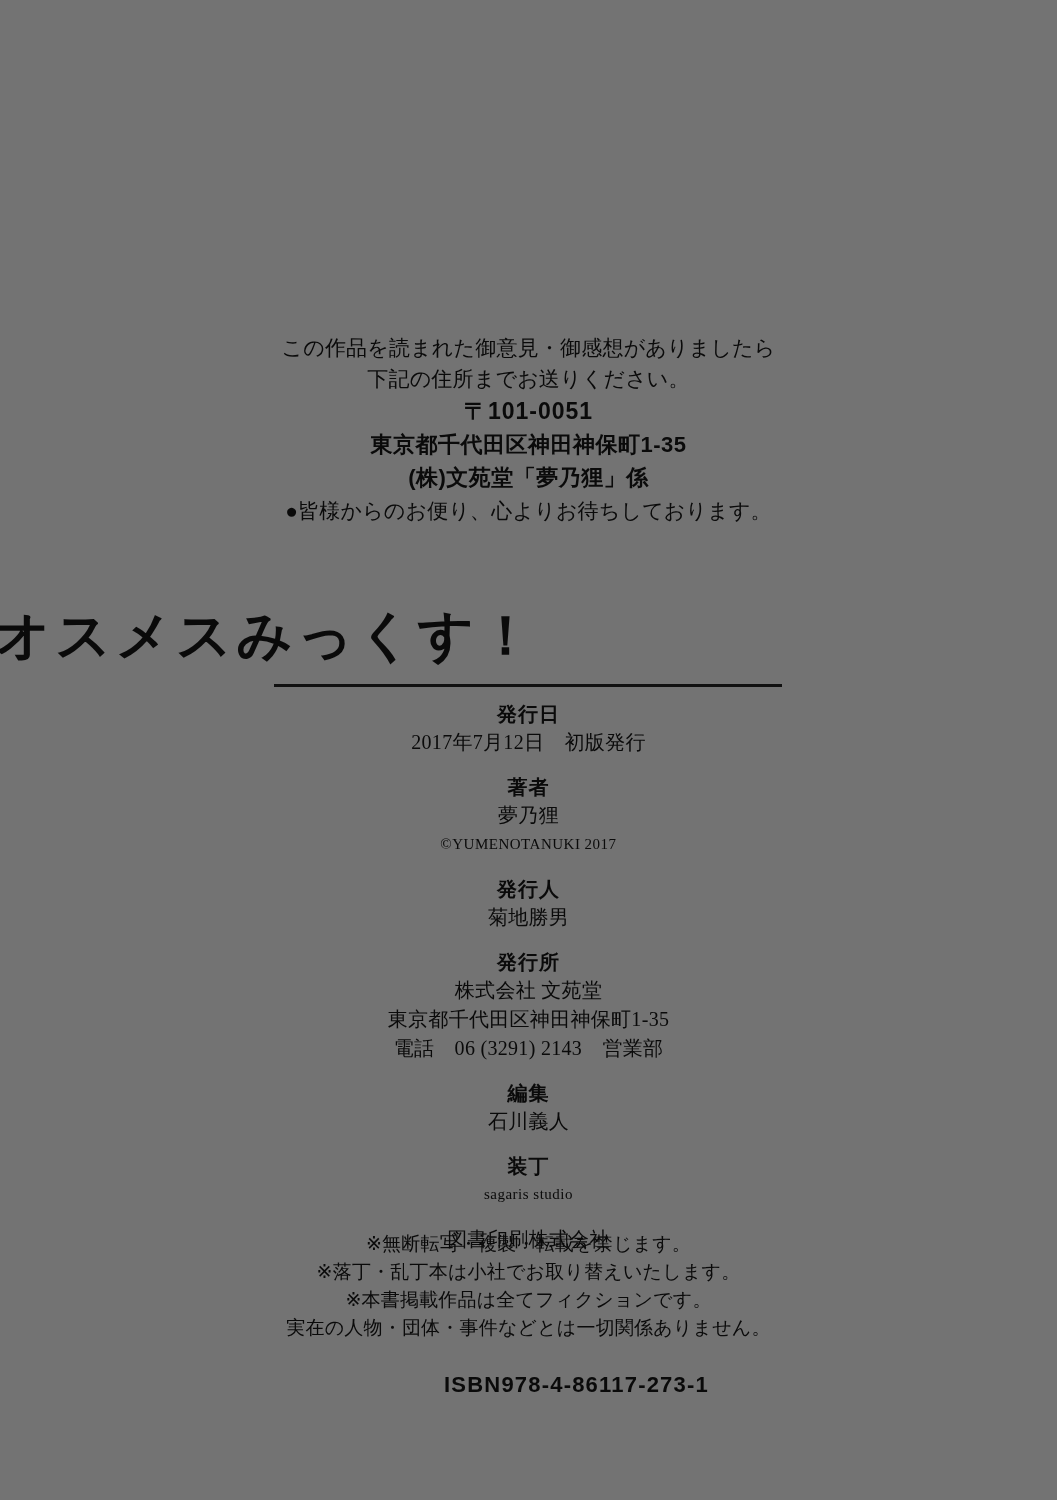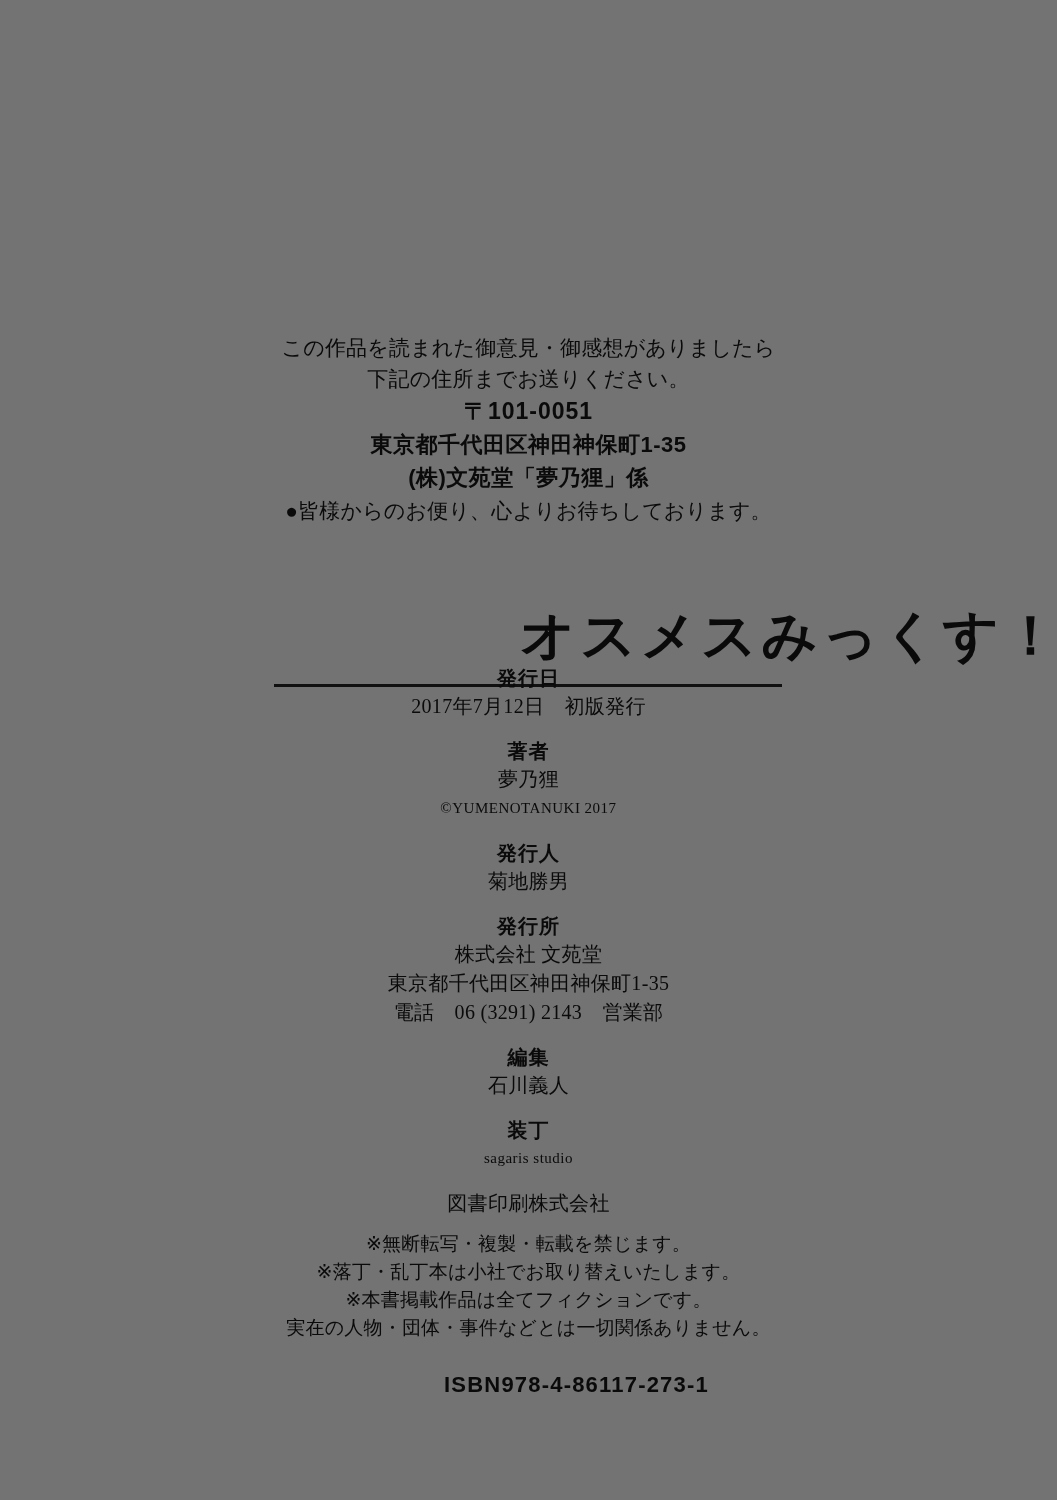--- a/index.html
+++ b/index.html
@@ -47,21 +47,21 @@
     line-height: 34px;
     letter-spacing: 0.2px;
   }
 
   
   .title-wrap {
     position: absolute;
     top: 604px;
     left: 0;
     width: 100%;
-    text-align: right;
+    text-align: left;
   }
   .title {
     display: inline-block;
     font-family: "DejaVu Sans", sans-serif;
     font-weight: bold;
     font-size: 54px;
     line-height: 64px;
     letter-spacing: 4px;
     transform: scaleX(1.02);
   }
@@ -71,21 +71,21 @@
     top: 684px;
     left: 274px;
     width: 508px;
     height: 3px;
     background: #111111;
   }
 
   
   .colophon {
     position: absolute;
-    top: 664px;
+    top: 700px;
     left: 0;
     width: 100%;
     text-align: center;
   }
   .field {
     margin: 0 0 16px 0;
   }
   .field-label {
     font-weight: bold;
     font-size: 20px;

